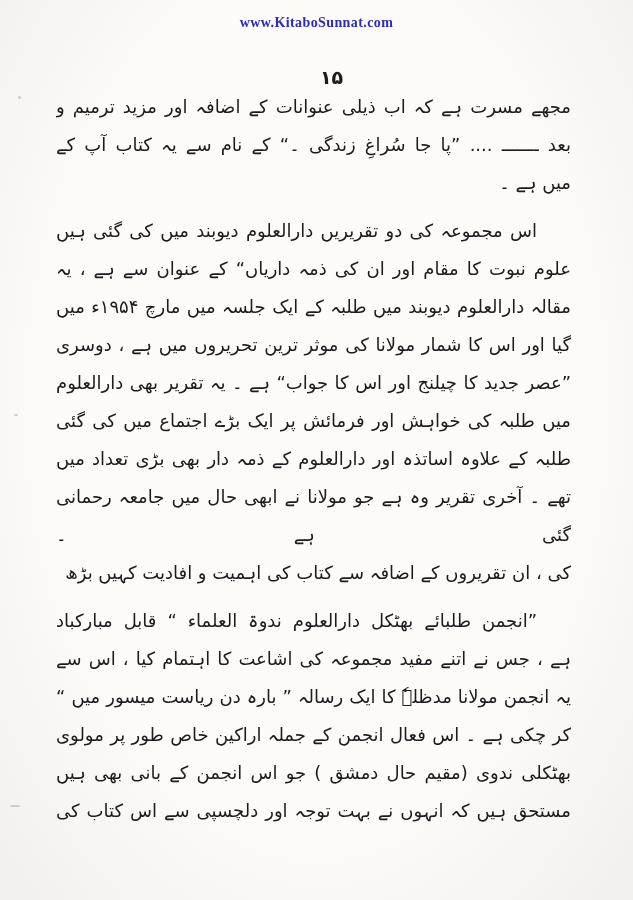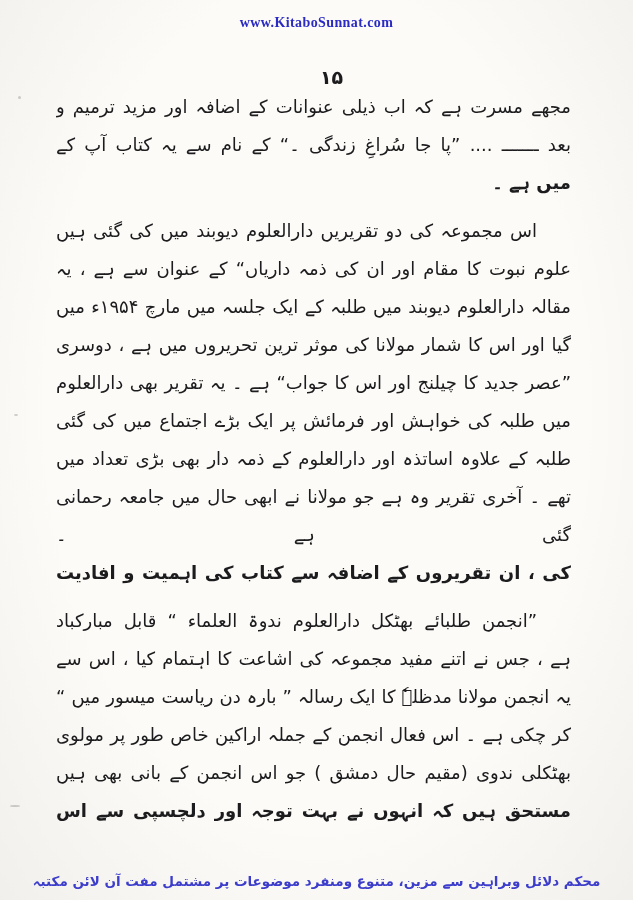--- a/index.html
+++ b/index.html
@@ -49,21 +49,21 @@
   .para { margin: 0 0 10px 0; }
   .line {
     direction: rtl;
     height: 38px;
     line-height: 38px;
     font-size: 18px;
     overflow: hidden;
     text-align: justify;
     text-align-last: justify;
   }
-  .para .line:last-child { text-align-last: right; font-weight: bold; }
+  .para .line:last-child { text-align-last: right; }
   .para.cont .line:last-child { text-align-last: justify; }
   .para.indent .line:first-child { padding-right: 34px; }
   .footer {
     position: absolute;
     bottom: 11px; left: 0; right: 0;
     direction: rtl;
     text-align: center;
     font-size: 13.5px;
     font-weight: bold;
     color: var(--footer-text, #3d3dcb);
@@ -109,15 +109,14 @@
         <div class="line">کر چکی ہے ۔ اس فعال انجمن کے جملہ اراکین خاص طور پر مولوی محمد فاروقی</div>
         <div class="line">بھٹکلی ندوی (مقیم حال دمشق ) جو اس انجمن کے بانی بھی ہیں شکریہ کے</div>
         <div class="line">مستحق ہیں کہ انہوں نے بہت توجہ اور دلچسپی سے اس کتاب کی طباعت</div>
       </div>
   </div>
 
   <div class="scan-speck" style="top:96px; left:18px;"></div>
   <div class="scan-speck" style="top:414px; left:14px; width:4px; height:2px;"></div>
   <div class="scan-speck" style="top:805px; left:10px; width:10px; height:2px;"></div>
 
-  <div class="footer">محکم دلائل وبراہین سے مزین، متنوع ومنفرد موضوعات پر مشتمل مفت آن لائن مکتبہ</div>
 
 </div>
 
 </body></html>

